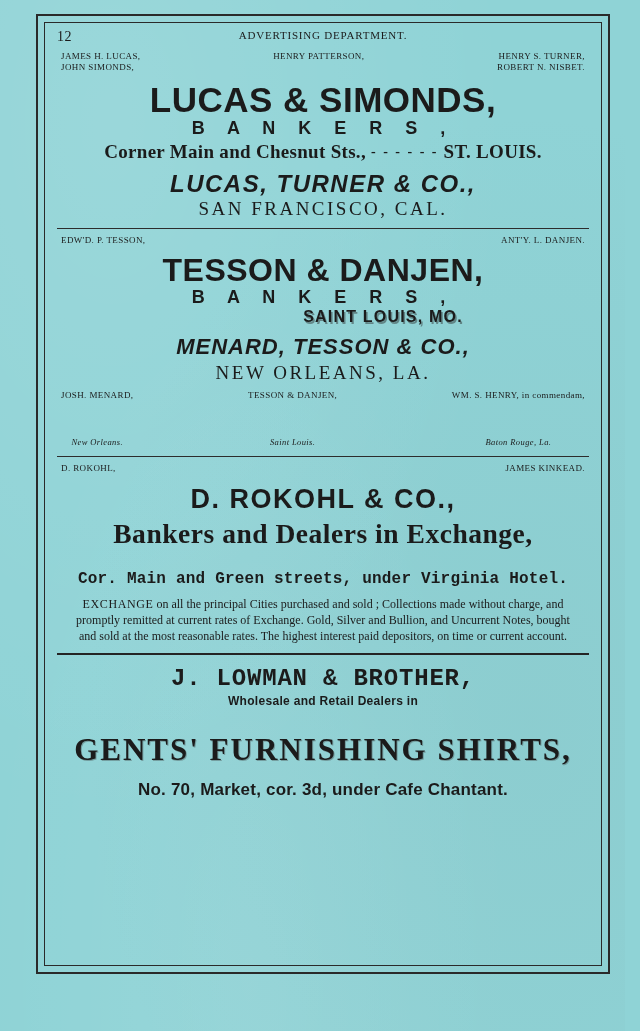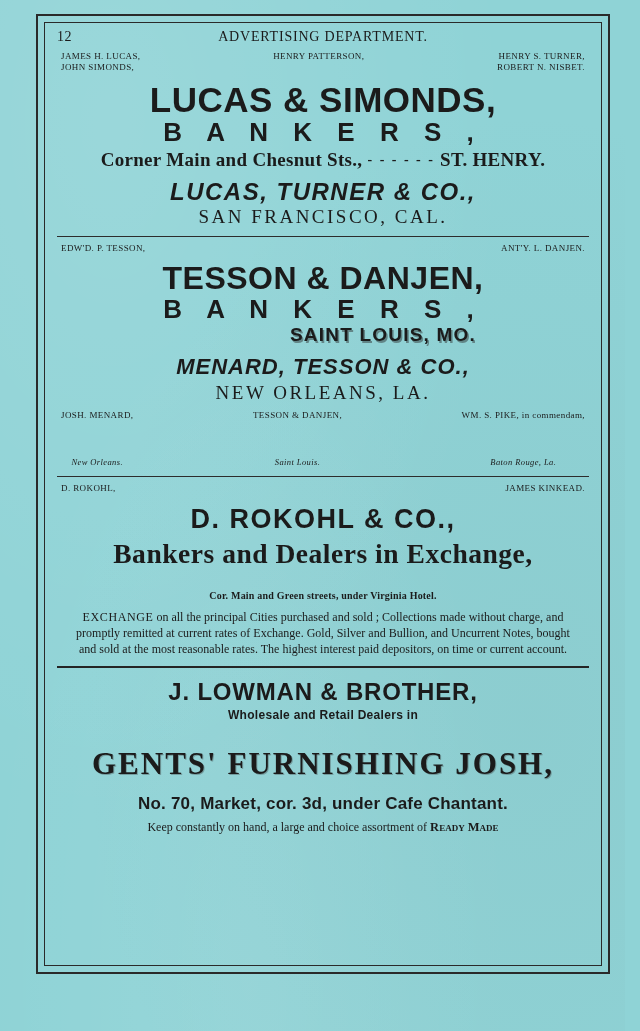--- a/index.html
+++ b/index.html
@@ -61,21 +61,21 @@
   .folio {
     font-size: 14px;
     font-family: "Liberation Serif", serif;
     letter-spacing: 0.5px;
   }
   .running-head {
     position: absolute;
     left: 0;
     right: 0;
     text-align: center;
-    font-size: 14px;
+    font-size: 11px;
     letter-spacing: 0.8px;
     font-family: "Liberation Serif", serif;
   }
   .rule {
     border: 0;
     border-top: 1px solid #2c2c2c;
     margin: 8px 0 6px 0;
   }
   .rule.thick {
     border-top: 2px solid #242424;
@@ -110,21 +110,21 @@
     font-family: "Liberation Sans", sans-serif;
     font-weight: bold;
     font-size: 35px;
     letter-spacing: 0.5px;
     margin: 8px 0 2px 0;
     line-height: 1;
   }
   .bankers-spaced {
     font-family: "Liberation Sans", sans-serif;
     font-weight: bold;
-    font-size: 26px;
+    font-size: 18px;
     letter-spacing: 9px;
     margin: 2px 0 2px 0;
     line-height: 1;
   }
   .corner-line {
     font-family: "Liberation Serif", serif;
     font-weight: bold;
     font-size: 19px;
     margin: 4px 0 2px 0;
     letter-spacing: 0.3px;
@@ -154,21 +154,21 @@
     font-family: "Liberation Sans", sans-serif;
     font-weight: bold;
     font-size: 32px;
     letter-spacing: 0.5px;
     margin: 8px 0 2px 0;
     line-height: 1;
   }
   .saint-louis-shadow {
     font-family: "Liberation Sans", sans-serif;
     font-weight: bold;
-    font-size: 19px;
+    font-size: 16px;
     letter-spacing: 1.2px;
     margin: 0 0 4px 0;
     padding-left: 120px;
     text-shadow: 1.5px 1.5px 0 rgba(40,40,40,0.45);
   }
   .firm-menard {
     font-family: "Liberation Sans", sans-serif;
     font-weight: bold;
     font-style: italic;
     font-size: 22px;
@@ -184,38 +184,38 @@
   }
   .blackletter {
     font-family: "Liberation Serif", serif;
     font-weight: bold;
     font-size: 27px;
     letter-spacing: 0.5px;
     margin: 4px 0 6px 0;
     transform: scaleX(1.02);
   }
   .sub-bold {
-    font-family: Liberation Serif, serif;
-    font-weight: bold;
-    font-size: 10px;
+    font-family: Liberation Mono, monospace;
+    font-weight: bold;
+    font-size: 16px;
     margin: 20px 0 8px 0;
     letter-spacing: 0.2px;
   }
   .body-para {
     font-family: "Liberation Serif", serif;
     font-size: 12px;
     line-height: 1.35;
     text-align: center;
     margin: 4px 18px 8px 18px;
   }
   .body-para .lead {
     letter-spacing: 0.6px;
   }
   .firm-lowman {
-    font-family: Liberation Sans, sans-serif;
+    font-family: Liberation Mono, monospace;
     font-weight: bold;
     font-size: 24px;
     letter-spacing: 0.8px;
     margin: 10px 0 2px 0;
   }
   .wholesale {
     font-family: "Liberation Sans", sans-serif;
     font-weight: bold;
     font-size: 12px;
     letter-spacing: 0.3px;
@@ -282,21 +282,21 @@
           <div class="col right">
             <div>HENRY S. TURNER,</div>
             <div>ROBERT N. NISBET.</div>
           </div>
         </div>
         <div class="firm-lucas">LUCAS &amp; SIMONDS,</div>
         <div class="bankers-spaced">B A N K E R S ,</div>
         <div class="corner-line">
           <span>Corner Main and Chesnut Sts.,</span>
           <span class="dots">- - - - - -</span>
-          <span>ST. HENRY.</span>
+          <span>ST. LOUIS.</span>
         </div>
         <div class="firm-italic">LUCAS, TURNER &amp; CO.,</div>
         <div class="city-serif">SAN FRANCISCO, CAL.</div>
       </div>
 
       <hr class="rule">
 
       <div class="ad">
         <div class="names-row">
           <div class="col">EDW'D. P. TESSON,</div>
@@ -310,21 +310,21 @@
         <div class="names-row">
           <div class="col">
             <span>JOSH. MENARD,</span>
             <span class="sub">New Orleans.</span>
           </div>
           <div class="col center">
             <span>TESSON &amp; DANJEN,</span>
             <span class="sub">Saint Louis.</span>
           </div>
           <div class="col right">
-            <span>WM. S. PIKE, in commendam,</span>
+            <span>WM. S. HENRY, in commendam,</span>
             <span class="sub">Baton Rouge, La.</span>
           </div>
         </div>
       </div>
 
       <hr class="rule">
 
       <div class="ad">
         <div class="names-row">
           <div class="col">D. ROKOHL,</div>
@@ -336,22 +336,19 @@
         <div class="body-para">
           <span class="lead">EXCHANGE</span><span> on all the principal Cities purchased and sold ; Collections made without charge, and promptly remitted at current rates of Exchange. Gold, Silver and Bullion, and Uncurrent Notes, bought and sold at the most reasonable rates. The highest interest paid depositors, on time or current account.</span>
         </div>
       </div>
 
       <hr class="rule thick">
 
       <div class="ad">
         <div class="firm-lowman">J. LOWMAN &amp; BROTHER,</div>
         <div class="wholesale">Wholesale and Retail Dealers in</div>
-        <div class="gents">GENTS' FURNISHING JOSH,</div>
+        <div class="gents">GENTS' FURNISHING SHIRTS,</div>
         <div class="address-line">No. 70, Market, cor. 3d, under Cafe Chantant.</div>
-        <div class="keep-line">
-          <span>Keep constantly on hand, a large and choice assortment of </span><span class="sc">Ready Made</span>
-        </div>
       </div>
 
     </div>
   </div>
 </div>
 
 </body></html>

